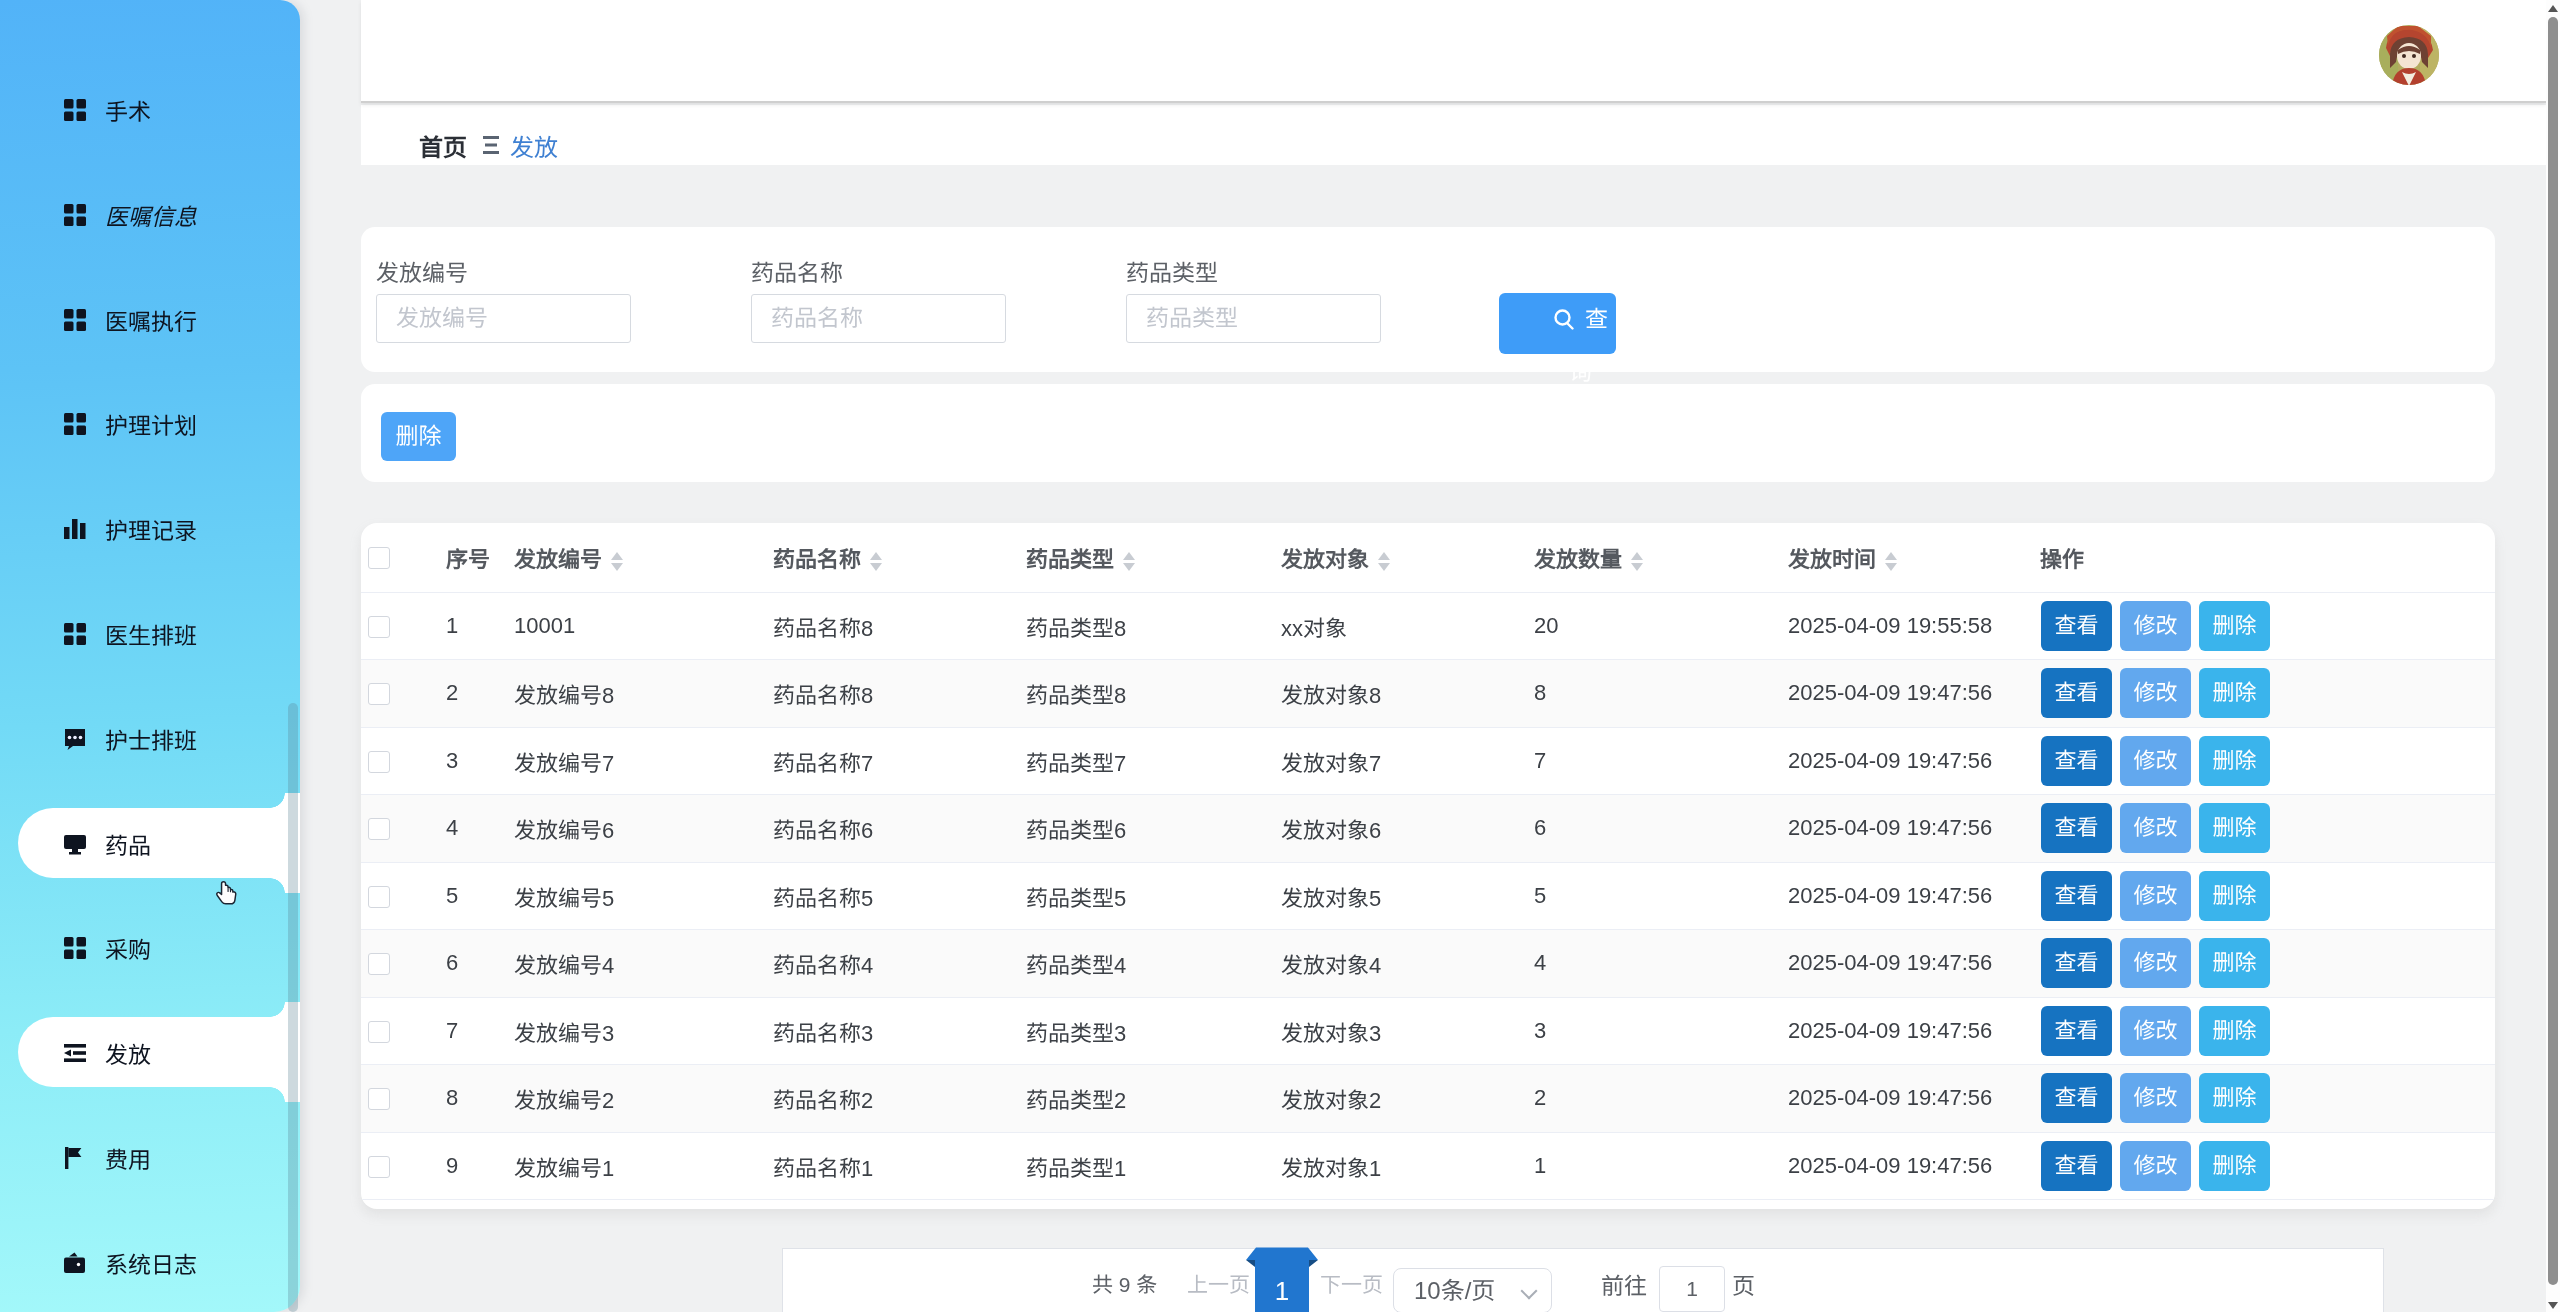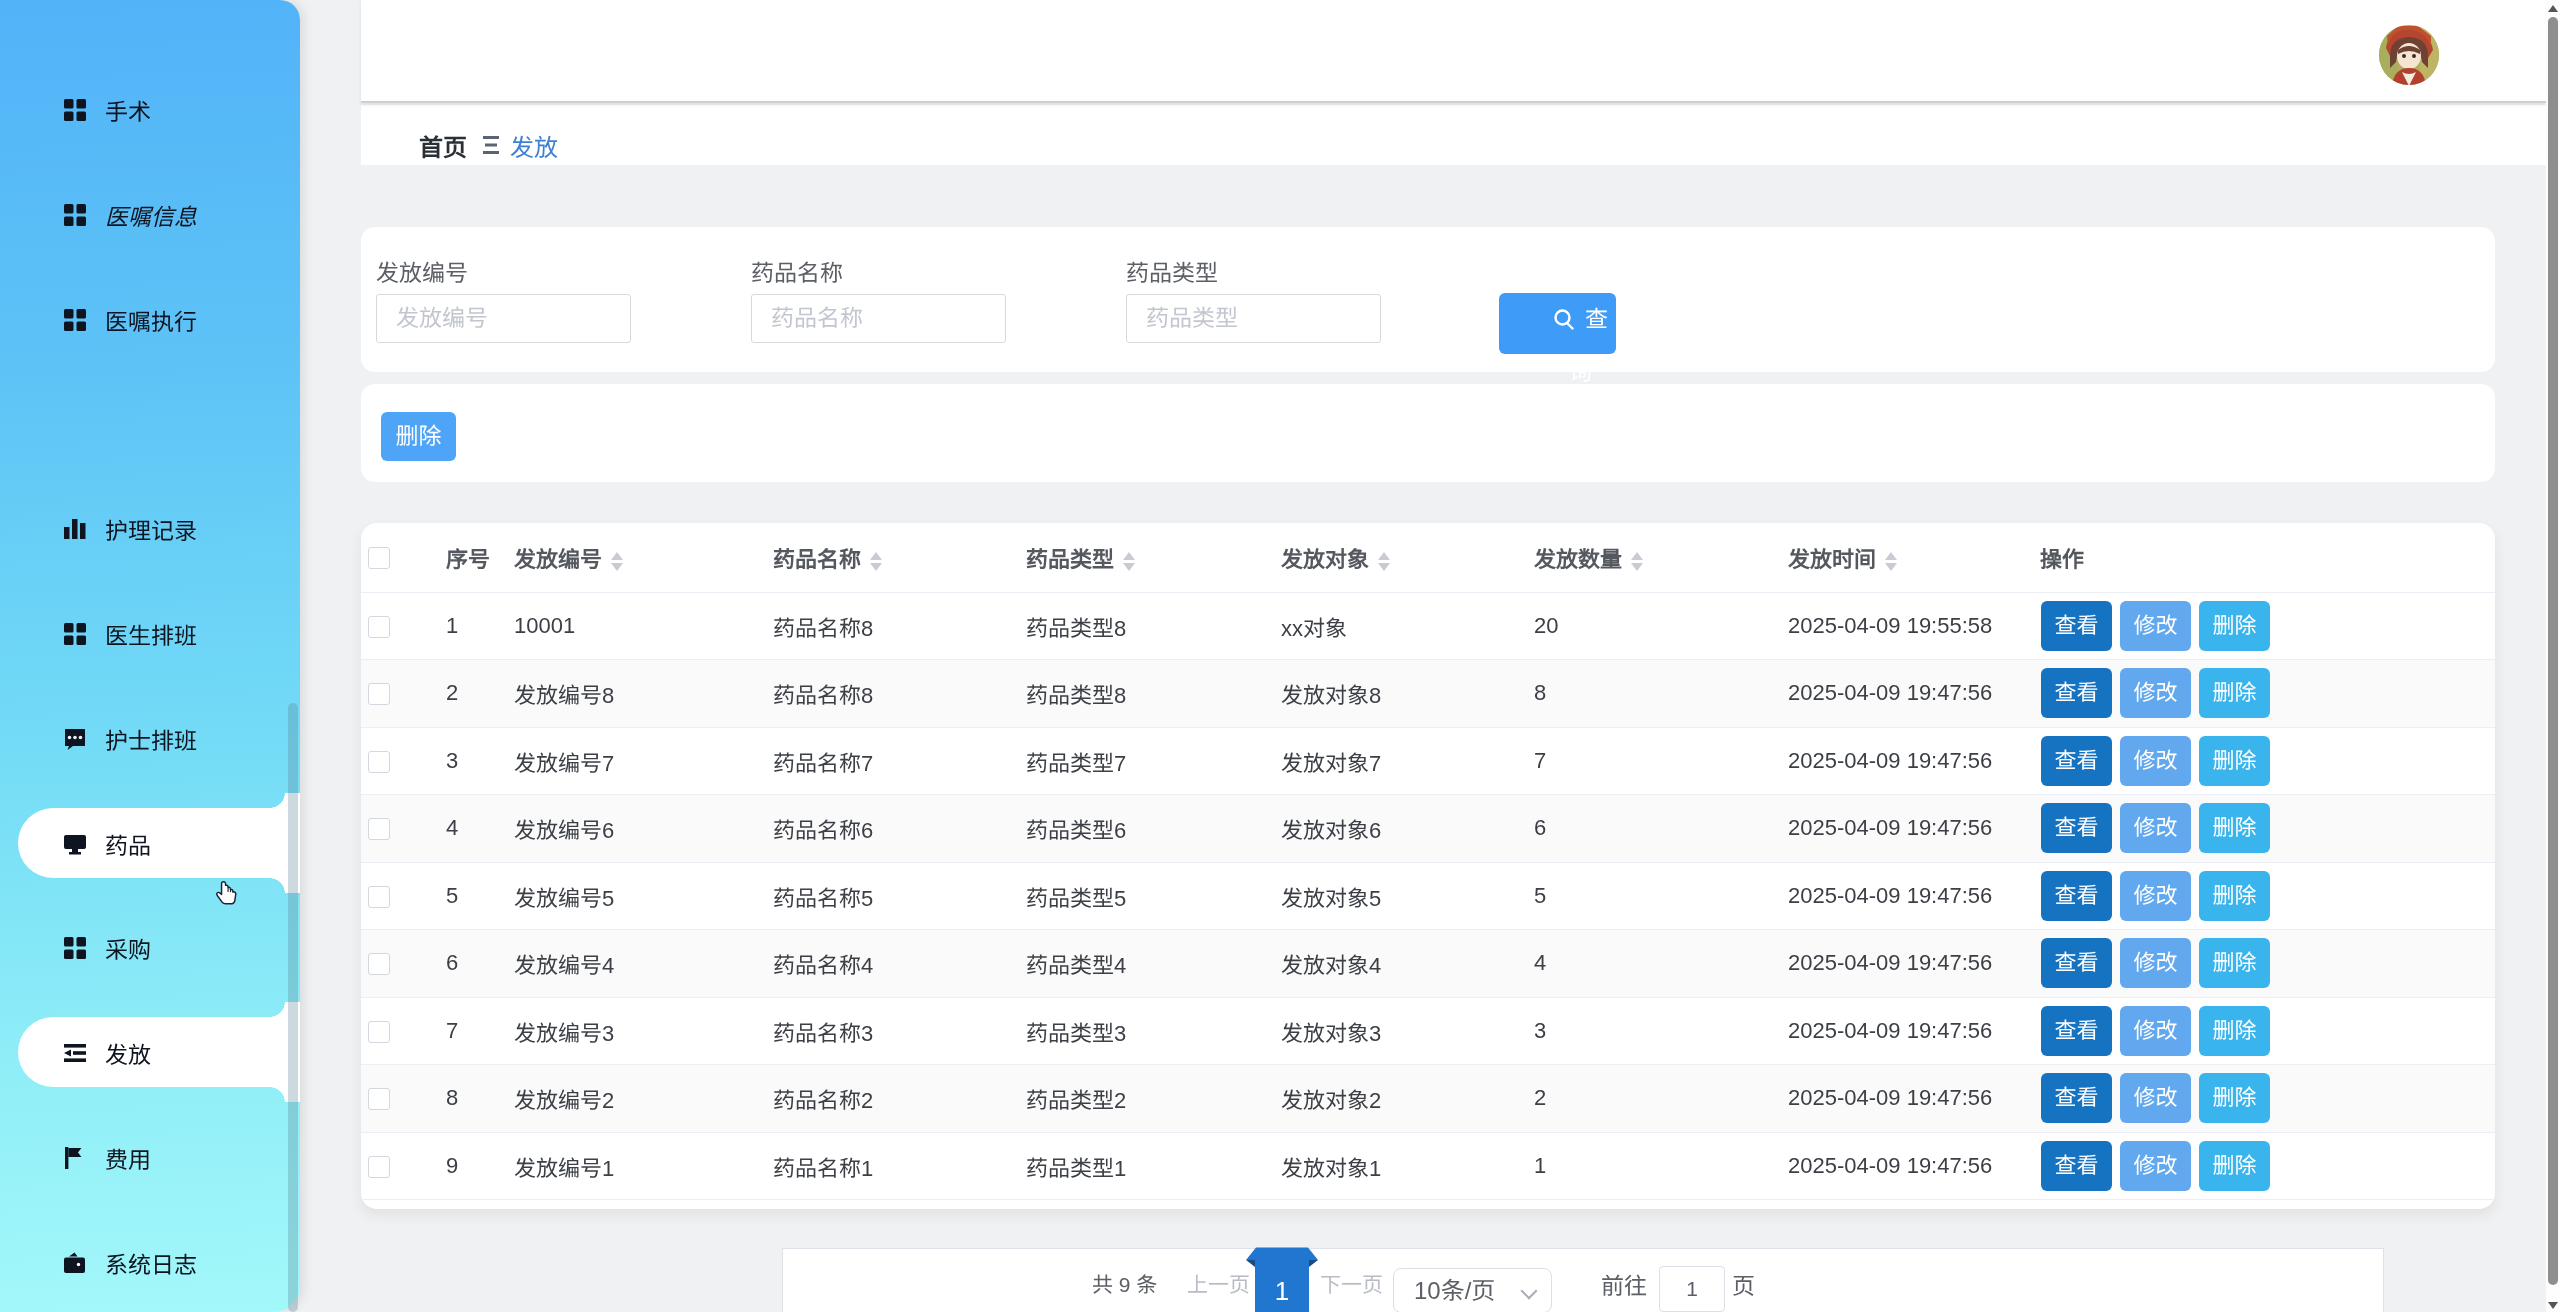--- a/index.html
+++ b/index.html
@@ -98,20 +98,29 @@
       <span class="mi-txt">医嘱信息</span>
     </div>
   <div class="menu-item" style="top:285px;">
       <svg class="mi-ico" style="top:24px;" viewBox="0 0 22 22">
         <rect x="0" y="0" width="9.5" height="9.5" rx="1.5" fill="#0e1420"></rect>
         <rect x="12.5" y="0" width="9.5" height="9.5" rx="1.5" fill="#0e1420"></rect>
         <rect x="0" y="12.5" width="9.5" height="9.5" rx="1.5" fill="#0e1420"></rect>
         <rect x="12.5" y="12.5" width="9.5" height="9.5" rx="1.5" fill="#0e1420"></rect>
       </svg>
       <span class="mi-txt">医嘱执行</span>
+    </div>
+  <div class="menu-item" style="top:389px;">
+      <svg class="mi-ico" style="top:24px;" viewBox="0 0 22 22">
+        <rect x="0" y="0" width="9.5" height="9.5" rx="1.5" fill="#0e1420"></rect>
+        <rect x="12.5" y="0" width="9.5" height="9.5" rx="1.5" fill="#0e1420"></rect>
+        <rect x="0" y="12.5" width="9.5" height="9.5" rx="1.5" fill="#0e1420"></rect>
+        <rect x="12.5" y="12.5" width="9.5" height="9.5" rx="1.5" fill="#0e1420"></rect>
+      </svg>
+      <span class="mi-txt">护理计划</span>
     </div>
   <div class="menu-item" style="top:494px;">
       <svg class="mi-ico" style="top:24px;" viewBox="0 0 22 22">
         <rect x="0" y="9" width="5.5" height="12" fill="#0e1420"></rect>
         <rect x="8" y="1" width="5.5" height="20" fill="#0e1420"></rect>
         <rect x="16" y="5" width="5.5" height="16" fill="#0e1420"></rect>
       </svg>
       <span class="mi-txt">护理记录</span>
     </div>
   <div class="menu-item" style="top:599px;">

